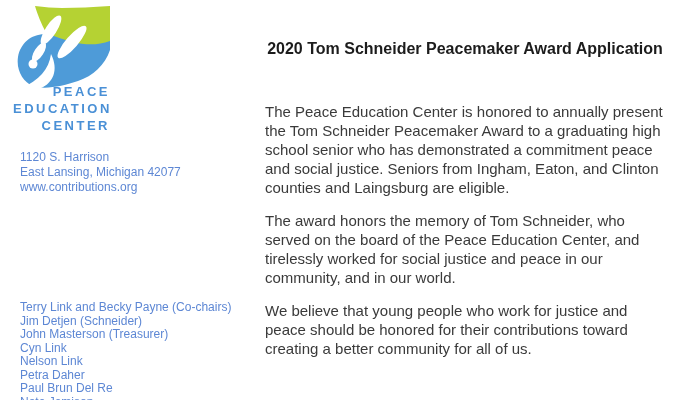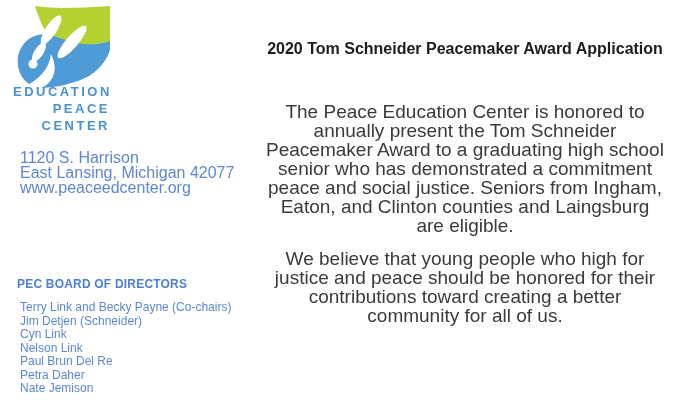--- a/index.html
+++ b/index.html
@@ -10,79 +10,80 @@
   }
   
   .sidebar{position:absolute;left:0;top:0;width:245px;height:400px;}
   .logo-svg{position:absolute;left:15px;top:6px;}
   .wordmark{
     position:absolute;left:13px;top:83px;width:97px;text-align:right;
     color:#4a90d6;font-weight:bold;font-size:13px;line-height:17px;letter-spacing:2.5px;
   }
   .contact{
     position:absolute;left:20px;top:150px;width:215px;
-    color:#5d87d4;font-size:16px;line-height:15px;
+    color:#5d87d4;font-size:12px;line-height:15px;
   }
   .board-heading{
     position:absolute;left:17px;top:277px;width:220px;
     color:#4a7fd4;font-weight:bold;font-size:12px;letter-spacing:0.2px;
   }
   .board-list{
     position:absolute;left:20px;top:301px;width:222px;
     color:#5d87d4;font-size:12px;line-height:13.5px;white-space:nowrap;
   }
   
   .main{position:absolute;left:265px;top:38px;width:400px;}
   .doc-title{
     margin:0 0 42px;font-size:16px;line-height:22px;text-align:center;
     color:#1c1c1c;font-weight:bold;
   }
   .doc-par{
-    margin:0 0 14px;font-size:19px;line-height:19px;color:#3a3a3a;text-align:center;
+    margin:0 0 14px;font-size:15px;line-height:19px;color:#3a3a3a;
   }
 </style>
 </head>
 <body>
 
 <div class="sidebar">
 
   <svg class="logo-svg" width="95" height="82" viewBox="0 0 95 82" aria-hidden="true">
     <rect width="95" height="82" fill="#ffffff"></rect>
     <path d="M20,0 C30,1 38,2 47,2 C62,2 78,1 95,0 L95,36 C83,48 64,55 49,46 C35,38 25,17 20,0 Z" fill="#b5d233"></path>
     <path d="M3,51 C6,34 22,24 39,30 C58,37 76,42 95,35 L95,44 C90,59 78,70 63,75 C48,80 30,84 18,80 C8,76 1,64 3,51 Z" fill="#4e9bd8"></path>
     <ellipse cx="36" cy="24" rx="17" ry="5.5" fill="#ffffff" transform="rotate(-57 36 24)"></ellipse>
     <ellipse cx="57" cy="36" rx="21" ry="6" fill="#ffffff" transform="rotate(-49 57 36)"></ellipse>
     <ellipse cx="24" cy="46" rx="11" ry="4.5" fill="#ffffff" transform="rotate(-57 24 46)"></ellipse>
     <circle cx="18" cy="58" r="4.5" fill="#ffffff"></circle>
     <path d="M6,82 C24,75 34,63 36,48 C44,64 38,77 26,82 Z" fill="#ffffff"></path>
   </svg>
 
   <div class="wordmark">
+    <div>PEACE</div>
     <div>EDUCATION</div>
-    <div>PEACE</div>
     <div>CENTER</div>
   </div>
 
   <div class="contact">
     <div>1120 S. Harrison</div>
     <div>East Lansing, Michigan 42077</div>
-    <div>www.peaceedcenter.org</div>
+    <div>www.contributions.org</div>
   </div>
 
-  <div class="board-heading">PEC BOARD OF DIRECTORS</div>
 
   <div class="board-list">
     <div>Terry Link and Becky Payne (Co-chairs)</div>
     <div>Jim Detjen (Schneider)</div>
+    <div>John Masterson (Treasurer)</div>
     <div>Cyn Link</div>
     <div>Nelson Link</div>
+    <div>Petra Daher</div>
     <div>Paul Brun Del Re</div>
-    <div>Petra Daher</div>
     <div>Nate Jemison</div>
   </div>
 
 </div>
 
 <div class="main">
   <h1 class="doc-title">2020 Tom Schneider Peacemaker Award Application</h1>
   <p class="doc-par">The Peace Education Center is honored to annually present the Tom Schneider Peacemaker Award to a graduating high school senior who has demonstrated a commitment peace and social justice. Seniors from Ingham, Eaton, and Clinton counties and Laingsburg are eligible.</p>
-  <p class="doc-par">We believe that young people who high for justice and peace should be honored for their contributions toward creating a better community for all of us.</p>
+  <p class="doc-par">The award honors the memory of Tom Schneider, who served on the board of the Peace Education Center, and tirelessly worked for social justice and peace in our community, and in our world.</p>
+  <p class="doc-par">We believe that young people who work for justice and peace should be honored for their contributions toward creating a better community for all of us.</p>
 </div>
 
 </body></html>

